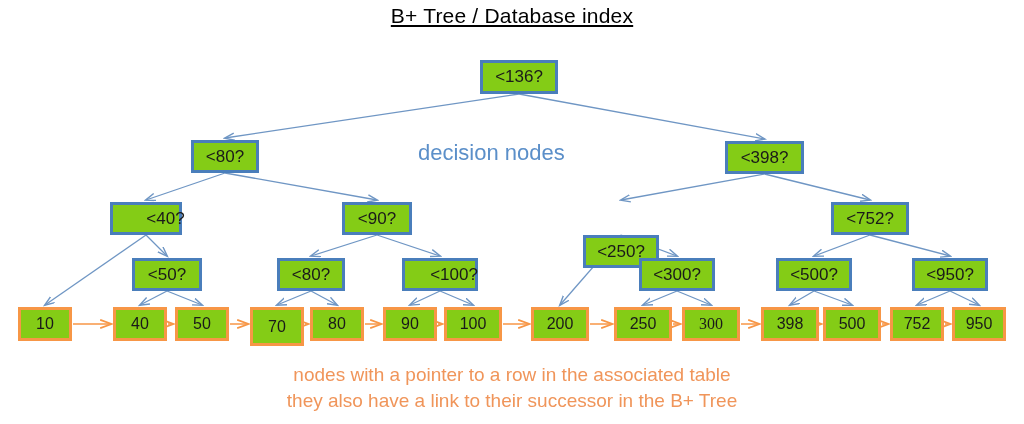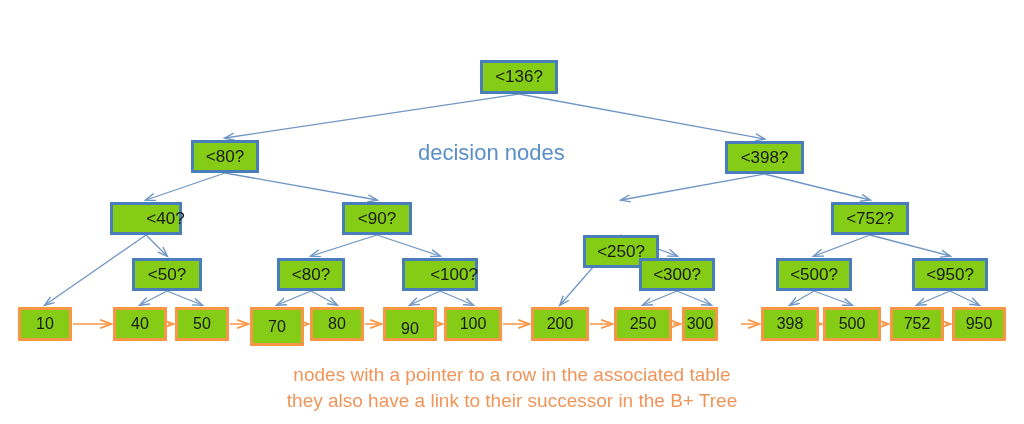--- a/index.html
+++ b/index.html
@@ -64,20 +64,21 @@
     font-size: 19px;
     color: #f0955a;
     white-space: nowrap;
   }
 </style>
 </head>
 <body>
 
 <div id="canvas">
 
+  <div id="title">B+ Tree / Database index</div>
 
   <svg id="edges" viewBox="0 0 1024 424" xmlns="http://www.w3.org/2000/svg">
     <defs>
       <marker id="arrow-blue" markerWidth="9" markerHeight="9" refX="7.2" refY="3.2" orient="auto" markerUnits="strokeWidth">
         <path d="M0,0.4 L7.6,3.2 L0,6.0" fill="none" stroke="#6f96c4" stroke-width="1.1"></path>
       </marker>
       <marker id="arrow-orange" markerWidth="9" markerHeight="9" refX="7.2" refY="3.2" orient="auto" markerUnits="strokeWidth">
         <path d="M0,0.4 L7.6,3.2 L0,6.0" fill="none" stroke="#f79646" stroke-width="1.2"></path>
       </marker>
     </defs>
@@ -174,33 +175,33 @@
       </div>
       <div class="node leaf-node" style="left: 175px; top: 307px; width: 54px; height: 34px;">
         <span>50</span>
       </div>
       <div class="node leaf-node" style="left: 250px; top: 307px; width: 54px; height: 39px;">
         <span>70</span>
       </div>
       <div class="node leaf-node" style="left: 310px; top: 307px; width: 54px; height: 34px;">
         <span>80</span>
       </div>
-      <div class="node leaf-node" style="left: 383px; top: 307px; width: 54px; height: 34px; align-items: flex-end;">
+      <div class="node leaf-node" style="left: 383px; top: 307px; width: 54px; height: 34px;">
         <span>90</span>
       </div>
       <div class="node leaf-node" style="left: 444px; top: 307px; width: 58px; height: 34px;">
         <span>100</span>
       </div>
       <div class="node leaf-node" style="left: 531px; top: 307px; width: 58px; height: 34px;">
         <span>200</span>
       </div>
       <div class="node leaf-node" style="left: 614px; top: 307px; width: 58px; height: 34px;">
         <span>250</span>
       </div>
-      <div class="node leaf-node" style="left: 682px; top: 307px; width: 36px; height: 34px;">
+      <div class="node leaf-node" style="left: 682px; top: 307px; width: 58px; height: 34px; font-family: Liberation Serif, serif;">
         <span>300</span>
       </div>
       <div class="node leaf-node" style="left: 761px; top: 307px; width: 58px; height: 34px;">
         <span>398</span>
       </div>
       <div class="node leaf-node" style="left: 823px; top: 307px; width: 58px; height: 34px;">
         <span>500</span>
       </div>
       <div class="node leaf-node" style="left: 890px; top: 307px; width: 54px; height: 34px;">
         <span>752</span>

